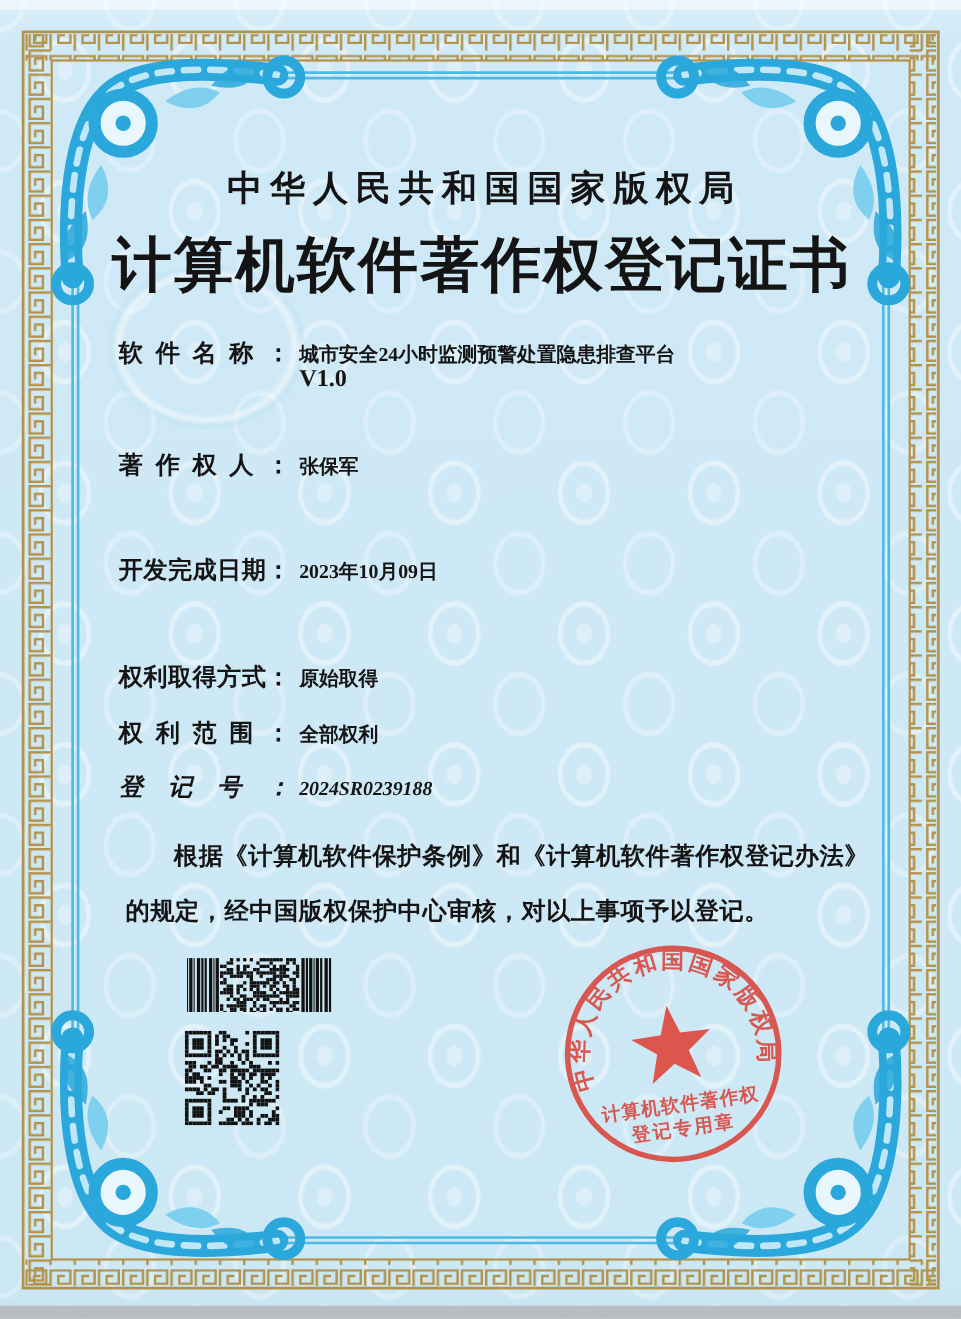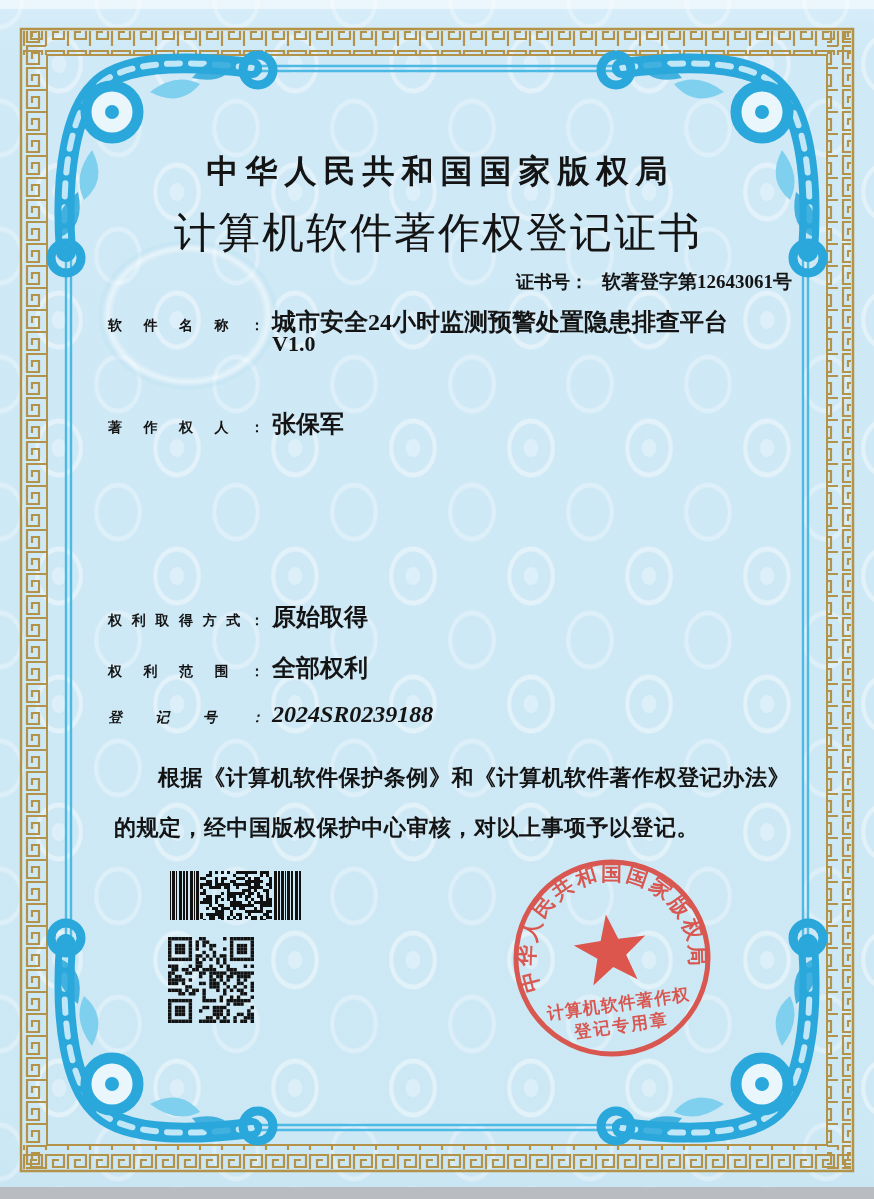--- a/index.html
+++ b/index.html
@@ -22,30 +22,30 @@
   .frame{position:absolute;left:0;top:0;z-index:1;}
   .content{position:absolute;left:0;top:0;width:874px;height:1199px;z-index:2;color:#141414;}
   .emboss{
     position:absolute;left:98px;top:240px;width:180px;height:150px;border-radius:50%;
     background:radial-gradient(ellipse at 50% 50%, rgba(255,255,255,0) 58%, rgba(255,255,255,.5) 63%, rgba(190,225,242,.45) 68%, rgba(255,255,255,0) 74%);
   }
   .t1{position:absolute;top:150px;left:0;width:100%;text-align:center;
       font-family:"Liberation Serif","DejaVu Serif",serif;font-weight:900;font-size:32px;
       letter-spacing:7px;text-indent:7px;white-space:nowrap;}
   .t2{position:absolute;top:205px;left:0;width:100%;text-align:center;
-      font-family:"Liberation Serif","DejaVu Serif",serif;font-weight:400;font-size:42px;
+      font-family:"Liberation Serif","DejaVu Serif",serif;font-weight:700;font-size:54px;
       letter-spacing:2px;text-indent:2px;white-space:nowrap;}
   .certno{position:absolute;top:269px;right:82px;white-space:nowrap;}
   .certno .lbl{font-weight:700;font-size:18px;}
   .certno .val{font-family:"Liberation Serif","DejaVu Serif",serif;font-weight:700;font-size:19px;margin-left:14px;}
   .row{position:absolute;left:108px;white-space:nowrap;}
-  .row .lbl{display:inline-block;width:156px;font-weight:700;font-size:14px;
+  .row .lbl{display:inline-block;width:156px;font-weight:700;font-size:22px;
             text-align:justify;text-align-last:justify;vertical-align:baseline;}
   .row .val{display:inline-block;margin-left:8px;font-family:"Liberation Serif","DejaVu Serif",serif;
-            font-weight:700;font-size:24px;}
+            font-weight:700;font-size:18px;}
   .r0{top:306px;} .r0b{position:absolute;left:272px;top:331px;
        font-family:"Liberation Serif","DejaVu Serif",serif;font-weight:700;font-size:22px;}
   .r1{top:408px;} .r2{top:503px;} .r3{top:552px;} .r4{top:601px;} .r5{top:652px;} .r6{top:701px;font-style:italic;}
   .statement{position:absolute;left:88px;right:84px;top:753px;
              font-size:22px;font-weight:700;line-height:50px;letter-spacing:.5px;
              text-indent:2em;text-align:justify;margin-left:26px;}
   .barcode{position:absolute;left:170px;top:871px;}
   .qrcode{position:absolute;left:168px;top:937px;}
   .seal{position:absolute;left:502px;top:848px;z-index:3;opacity:.93;mix-blend-mode:multiply;}
   .issue-date{position:absolute;left:462px;top:1038px;width:300px;text-align:center;
@@ -104,31 +104,31 @@
     <use href="#cornerTL" transform="translate(0 1196) scale(1 -1)"></use>
     <use href="#cornerTL" transform="translate(874 1196) scale(-1 -1)"></use>
   </svg>
 
   <div class="content">
     <div class="emboss"></div>
 
     <div class="t1">中华人民共和国国家版权局</div>
     <div class="t2">计算机软件著作权登记证书</div>
 
-    <div class="certno">
-      <span class="lbl">证书号：</span><span class="val">软著登字第12643061号</span>
-    </div>
 
     <div class="row r0">
       <span class="lbl">软件名称：</span><span class="val">城市安全24小时监测预警处置隐患排查平台</span>
     </div>
     <div class="r0b">V1.0</div>
 
     <div class="row r1">
       <span class="lbl">著作权人：</span><span class="val">张保军</span>
+    </div>
+    <div class="row r2">
+      <span class="lbl">开发完成日期：</span><span class="val">2023年10月09日</span>
     </div>
     <div class="row r5">
       <span class="lbl">权利范围：</span><span class="val">全部权利</span>
     </div>
     <div class="row r4">
       <span class="lbl">权利取得方式：</span><span class="val">原始取得</span>
     </div>
     <div class="row r6">
       <span class="lbl">登记号：</span><span class="val">2024SR0239188</span>
     </div>

